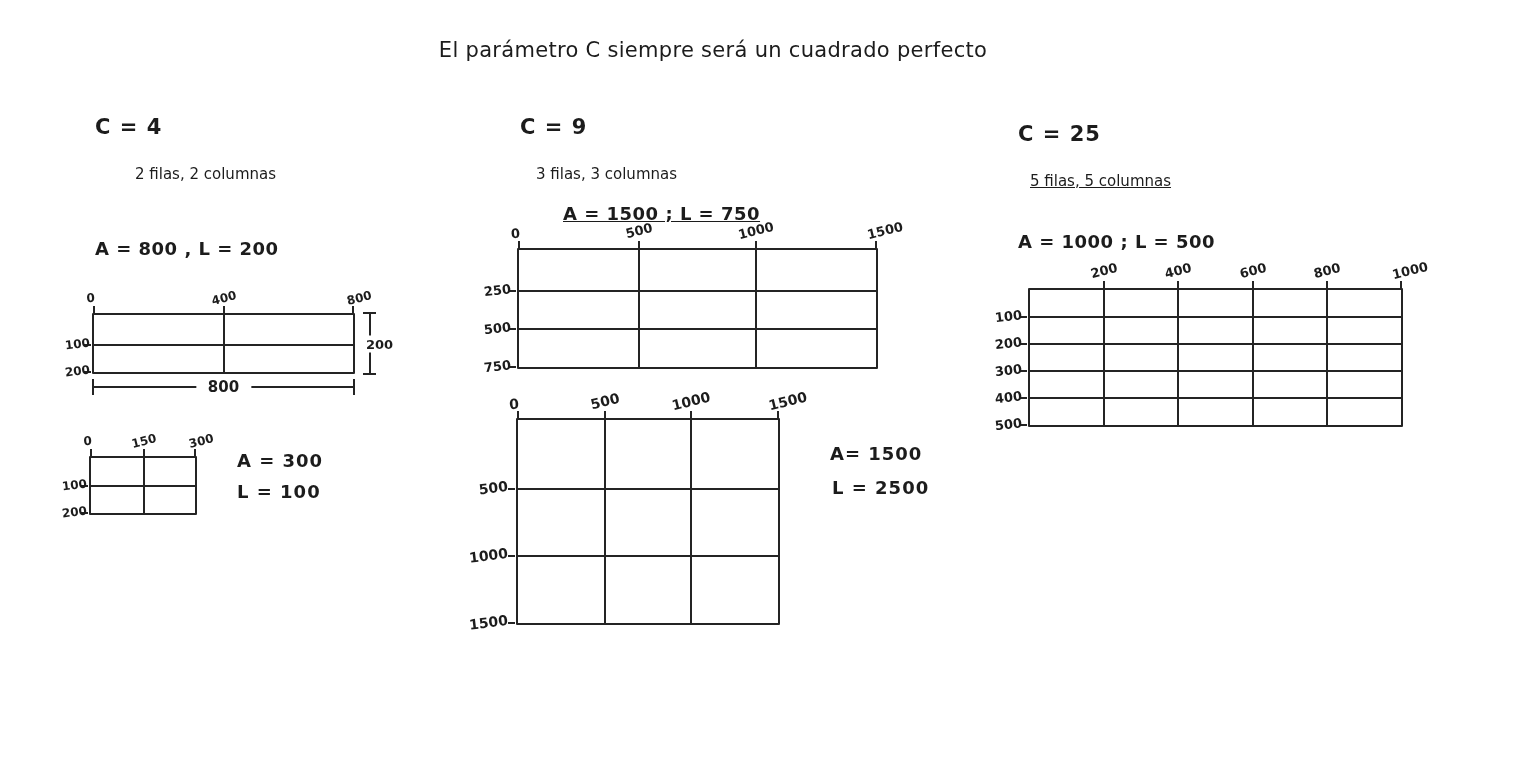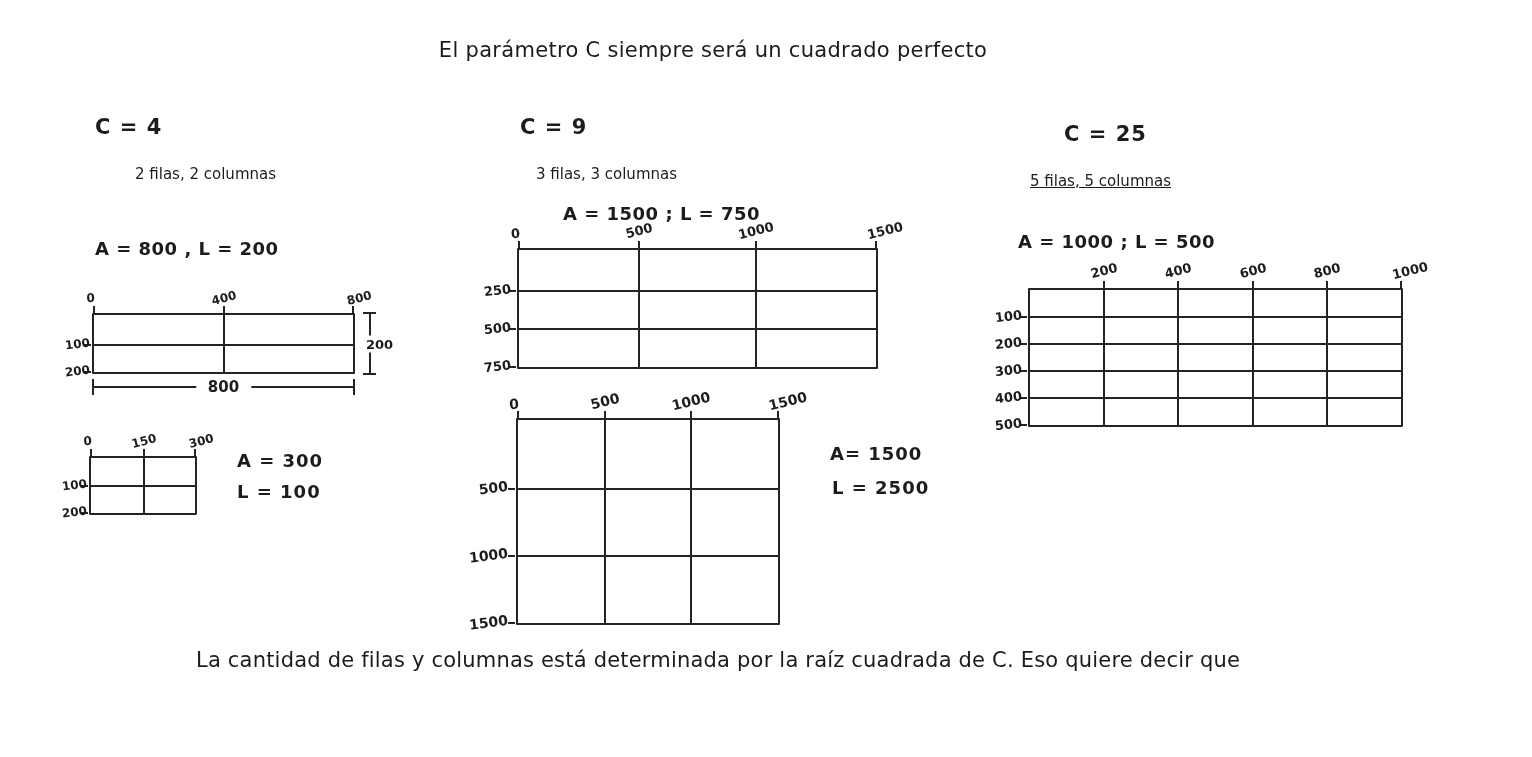--- a/index.html
+++ b/index.html
@@ -96,21 +96,21 @@
     <span class="xtl endr" style="left:100%;">300</span>
     <span class="ytl" style="top:51%;">100</span>
     <span class="ytl" style="top:100%;">200</span>
   </div>
 
   <div class="side-text" style="left:237px; top:450px;">A = 300</div>
   <div class="side-text" style="left:237px; top:481px;">L = 100</div>
 
   <div class="c-label" style="left:520px; top:115px;">C = 9</div>
   <div class="subtitle" style="left:536px; top:165px;">3 filas, 3 columnas</div>
-  <div class="formula" style="left:563px; top:203px;">A = 1500 ;   L = 750</div>
+  <div class="formula" style="left:563px; top:203px;text-decoration:underline;">A = 1500 ;   L = 750</div>
 
   <div class="grid" style="left:517px; top:248px; width:361px; height:121px;">
     <div class="vl" style="left:33.5%;"></div>
     <div class="vl" style="left:66.5%;"></div>
     <div class="hl" style="top:34.7%;"></div>
     <div class="hl" style="top:67.8%;"></div>
     <div class="xtm" style="left:0%;"></div>
     <div class="xtm" style="left:33.5%;"></div>
     <div class="xtm" style="left:66.5%;"></div>
     <div class="xtm" style="left:100%;"></div>
@@ -143,21 +143,21 @@
     <span class="xtl" style="left:66.7%;">1000</span>
     <span class="xtl endr" style="left:100%;">1500</span>
     <span class="ytl" style="top:33.8%;">500</span>
     <span class="ytl" style="top:67.1%;">1000</span>
     <span class="ytl" style="top:100%;">1500</span>
   </div>
 
   <div class="side-text" style="left:830px; top:443px;">A= 1500</div>
   <div class="side-text" style="left:832px; top:477px;">L = 2500</div>
 
-  <div class="c-label" style="left:1064px; top:122px;">C = 25</div>
+  <div class="c-label" style="left:1018px; top:122px;">C = 25</div>
   <div class="subtitle" style="left:1030px; top:172px;text-decoration:underline;">5 filas, 5 columnas</div>
   <div class="formula" style="left:1018px; top:231px;">A = 1000   ;   L = 500</div>
 
   <div class="grid" style="left:1028px; top:288px; width:375px; height:139px;">
     <div class="vl" style="left:20%;"></div>
     <div class="vl" style="left:40%;"></div>
     <div class="vl" style="left:60%;"></div>
     <div class="vl" style="left:80%;"></div>
     <div class="hl" style="top:20%;"></div>
     <div class="hl" style="top:40%;"></div>
@@ -179,16 +179,15 @@
     <span class="xtl" style="left:80%;">800</span>
     <span class="xtl endr" style="left:100%;">1000</span>
     <span class="ytl" style="top:20%;">100</span>
     <span class="ytl" style="top:40%;">200</span>
     <span class="ytl" style="top:60%;">300</span>
     <span class="ytl" style="top:80%;">400</span>
     <span class="ytl" style="top:100%;">500</span>
   </div>
 
   <div class="footer" style="left:196px; top:645px;">
-    <div>La cantidad de filas y columnas está determinada por la raíz cuadrada de C. Eso quiere decir que</div>
   </div>
 
 </div>
 
 </body></html>

